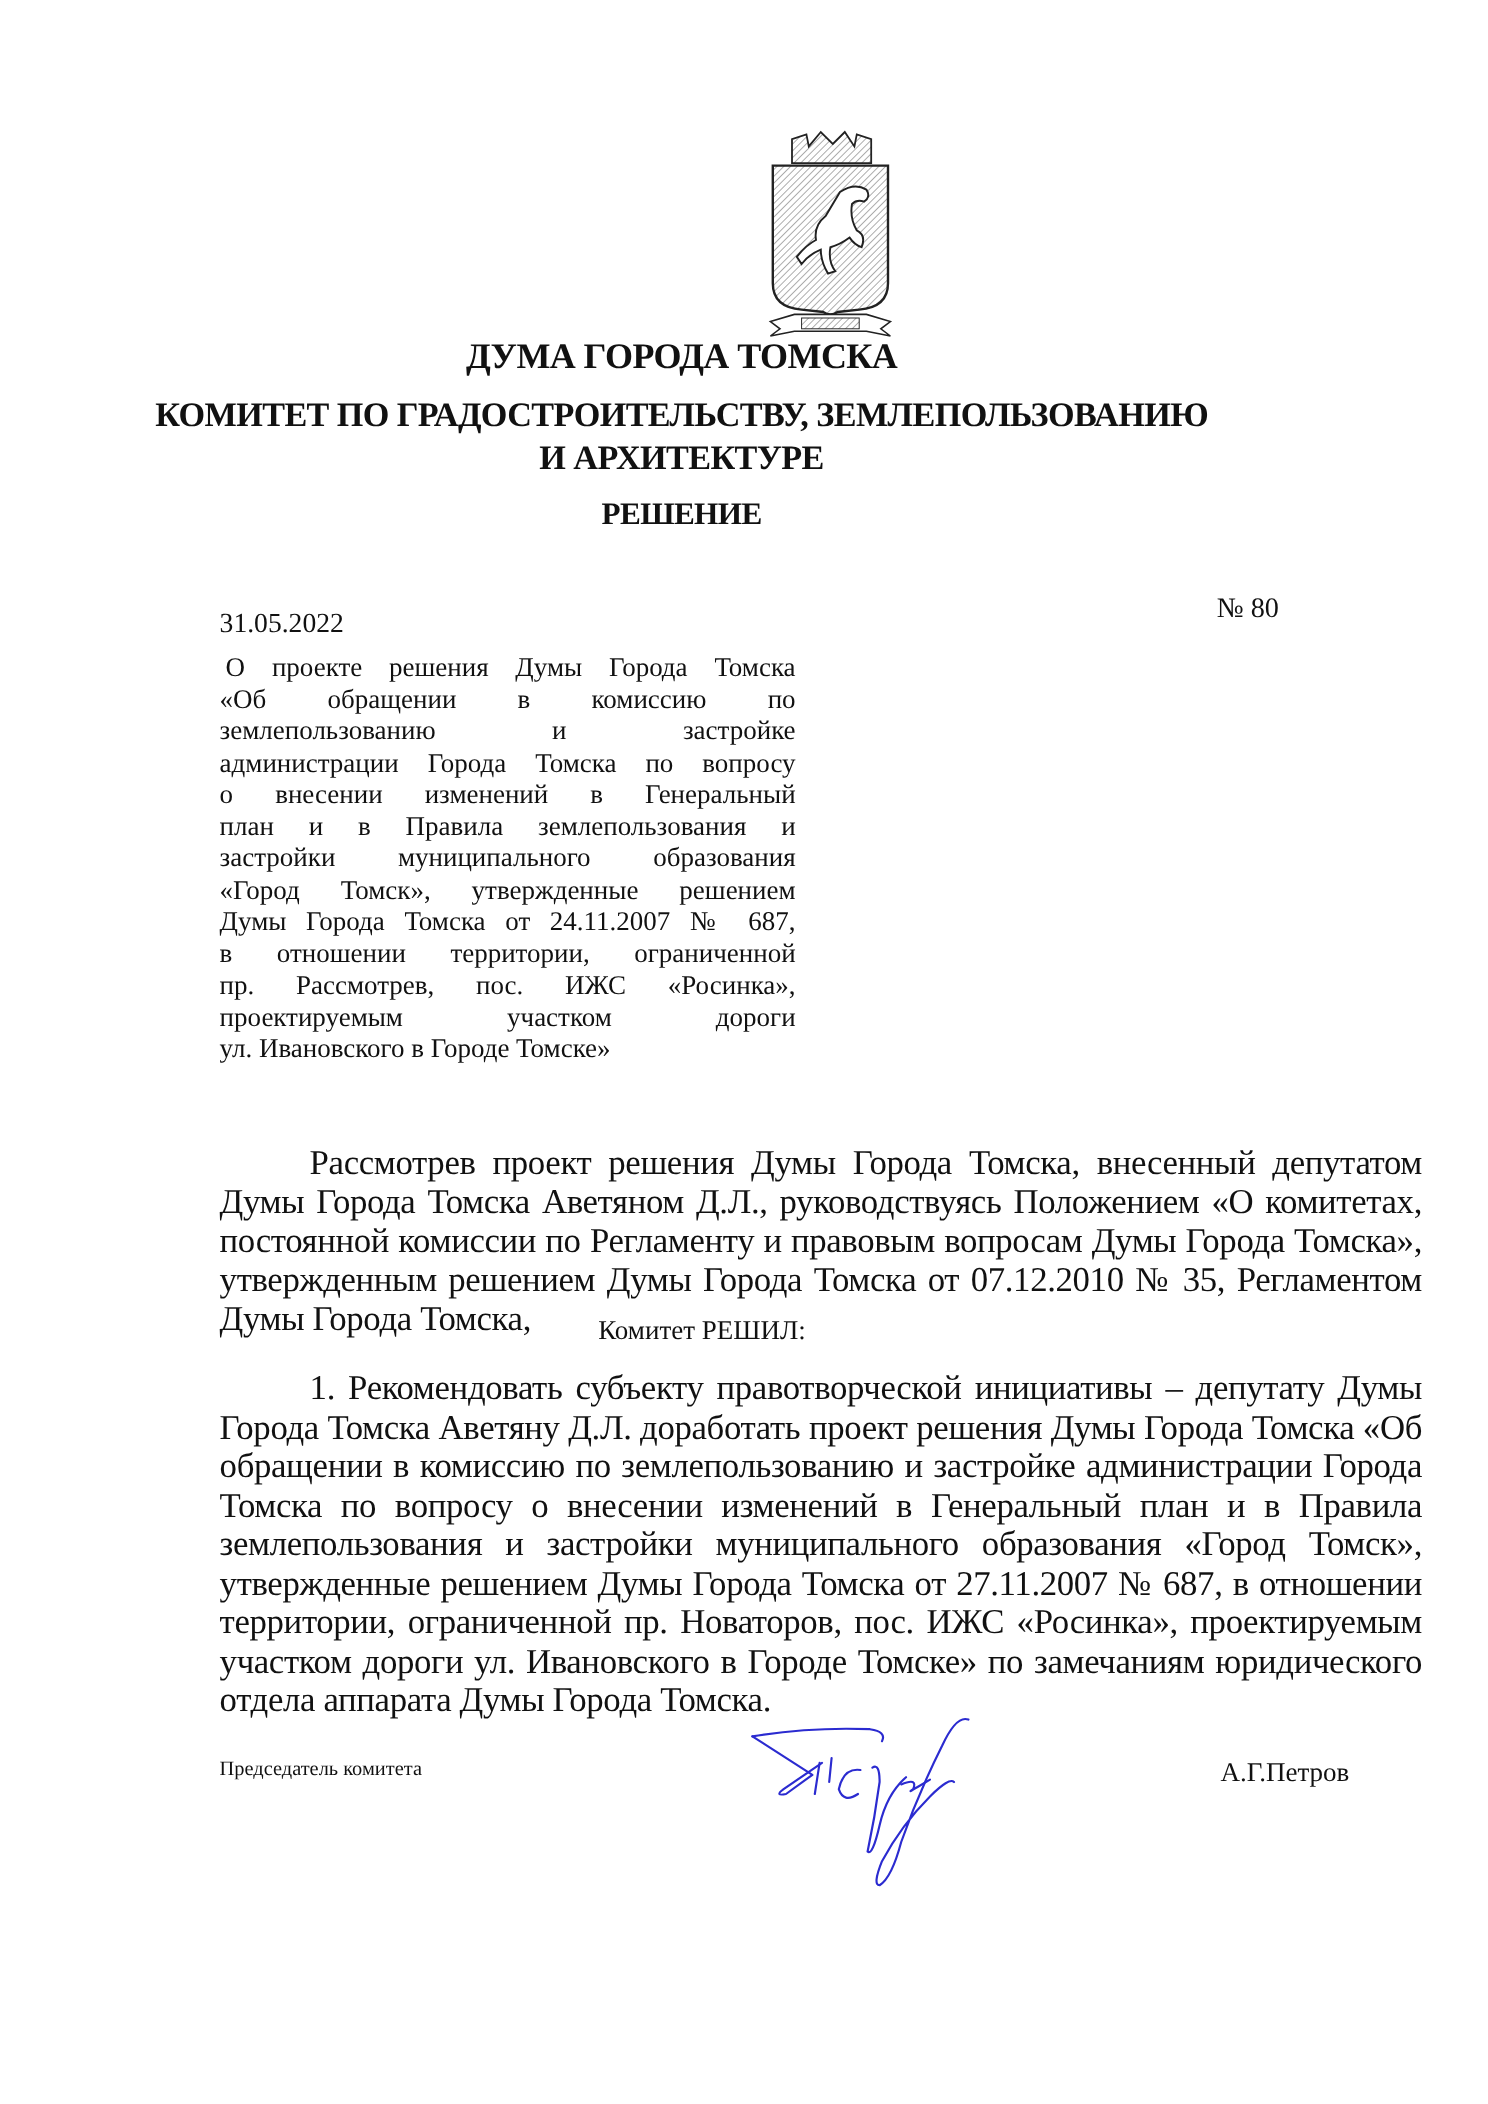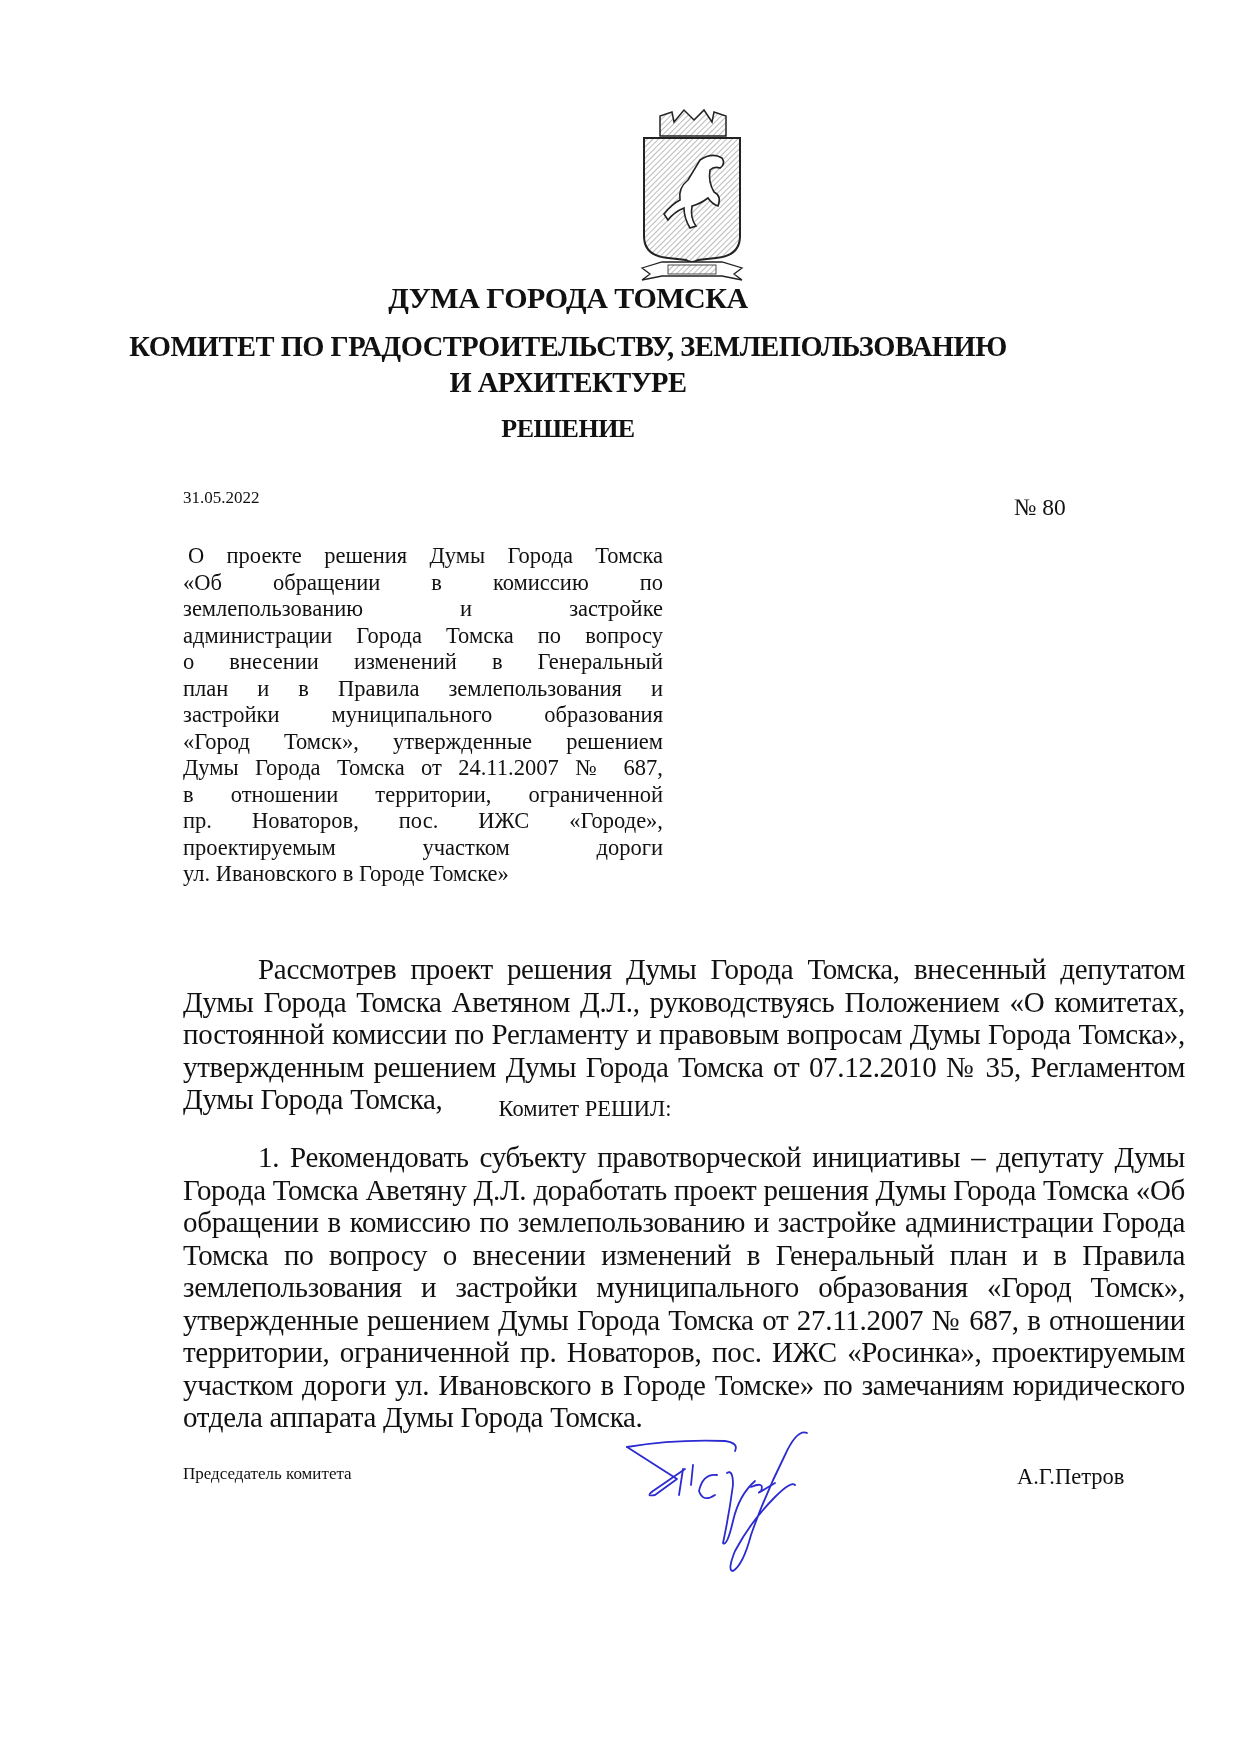--- a/index.html
+++ b/index.html
@@ -5,21 +5,21 @@
     html, body { margin: 0; padding: 0; background: #ffffff; }
     body { width: 1240px; height: 1753px; position: relative; overflow: hidden; color: #111111;
            font-family: "Liberation Serif", "DejaVu Serif", serif; }
     .page { position: absolute; left: 0; top: 0; width: 1240px; height: 1753px; }
     .emblem { position: absolute; left: 638px; top: 108px; width: 108px; height: 176px; }
     .org { position: absolute; left: 0; width: 1136px; text-align: center; font-weight: bold;
            letter-spacing: -0.5px; }
     .duma { top: 281px; font-size: 30px; }
     .committee { top: 329px; font-size: 28.5px; line-height: 36px; }
     .decision { top: 414px; font-size: 26px; }
-    .date { position: absolute; left: 183px; top: 488px; font-size: 17px; }
+    .date { position: absolute; left: 183px; top: 507px; font-size: 23px; }
     .number { position: absolute; left: 1014px; top: 494px; font-size: 23.5px; }
     .subject { position: absolute; left: 183px; top: 543px; width: 480px; font-weight: normal;
                font-size: 22.5px; line-height: 26.5px; text-align: justify; }
     .subject span { display: block; text-align: justify; text-align-last: justify; }
     .subject span.last { text-align-last: left; }
     .subject span.first { text-indent: 5px; }
     .body { position: absolute; left: 183px; width: 1002px; font-size: 29px; line-height: 32.5px;
             text-align: justify; letter-spacing: -0.3px; }
     .p1 { top: 953px; text-indent: 75px; }
     .resolved { position: absolute; left: 0; width: 1060px; top: 1096px; font-size: 22.5px;
@@ -65,21 +65,21 @@
     <span class="first">О проекте решения Думы Города Томска</span>
     <span>«Об обращении в комиссию по</span>
     <span>землепользованию и застройке</span>
     <span>администрации Города Томска по вопросу</span>
     <span>о внесении изменений в Генеральный</span>
     <span>план и в Правила землепользования и</span>
     <span>застройки муниципального образования</span>
     <span>«Город Томск», утвержденные решением</span>
     <span>Думы Города Томска от 24.11.2007 № 687,</span>
     <span>в отношении территории, ограниченной</span>
-    <span>пр. Новаторов, пос. ИЖС «Городе»,</span>
+    <span>пр. Рассмотрев, пос. ИЖС «Росинка»,</span>
     <span>проектируемым участком дороги</span>
     <span class="last">ул. Ивановского в Городе Томске»</span>
   </div>
 
   <div class="body p1">Рассмотрев проект решения Думы Города Томска, внесенный депутатом Думы Города Томска Аветяном Д.Л., руководствуясь Положением «О комитетах, постоянной комиссии по Регламенту и правовым вопросам Думы Города Томска», утвержденным решением Думы Города Томска от 07.12.2010 № 35, Регламентом Думы Города Томска,</div>
   <div class="resolved">Комитет РЕШИЛ:</div>
   <div class="body p2">1. Рекомендовать субъекту правотворческой инициативы – депутату Думы Города Томска Аветяну Д.Л. доработать проект решения Думы Города Томска «Об обращении в комиссию по землепользованию и застройке администрации Города Томска по вопросу о внесении изменений в Генеральный план и в Правила землепользования и застройки муниципального образования «Город Томск», утвержденные решением Думы Города Томска от 27.11.2007 № 687, в отношении территории, ограниченной пр. Новаторов, пос. ИЖС «Росинка», проектируемым участком дороги ул. Ивановского в Городе Томске» по замечаниям юридического отдела аппарата Думы Города Томска.</div>
 
   <div class="chair">Председатель комитета</div>
   <svg class="signature" viewBox="0 0 200 150">

